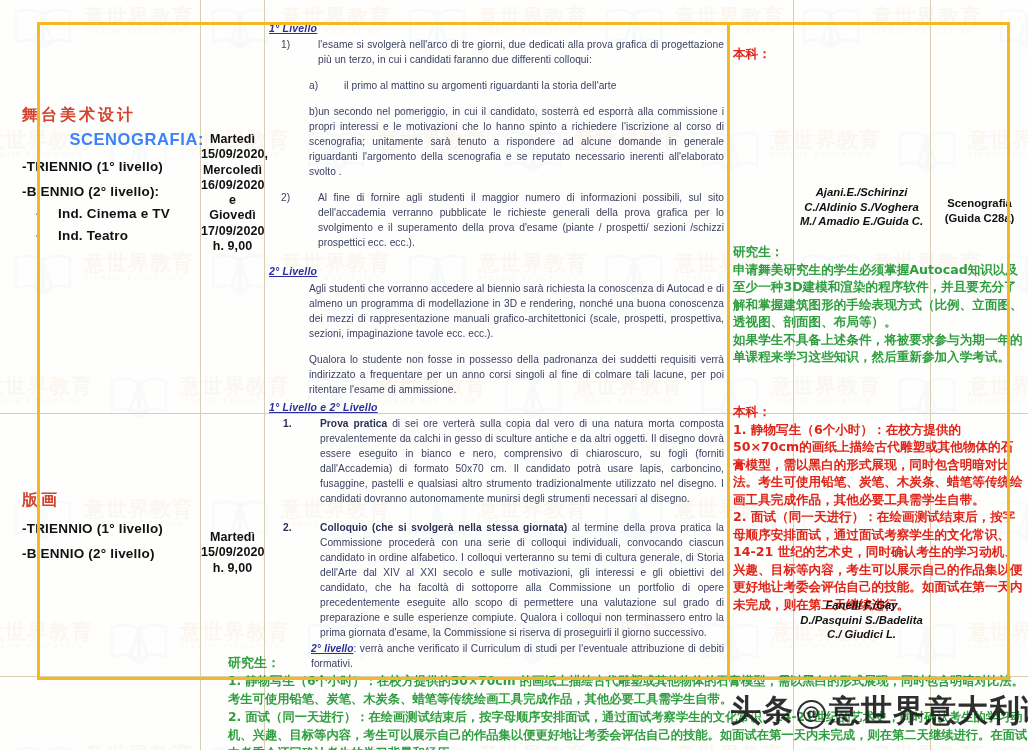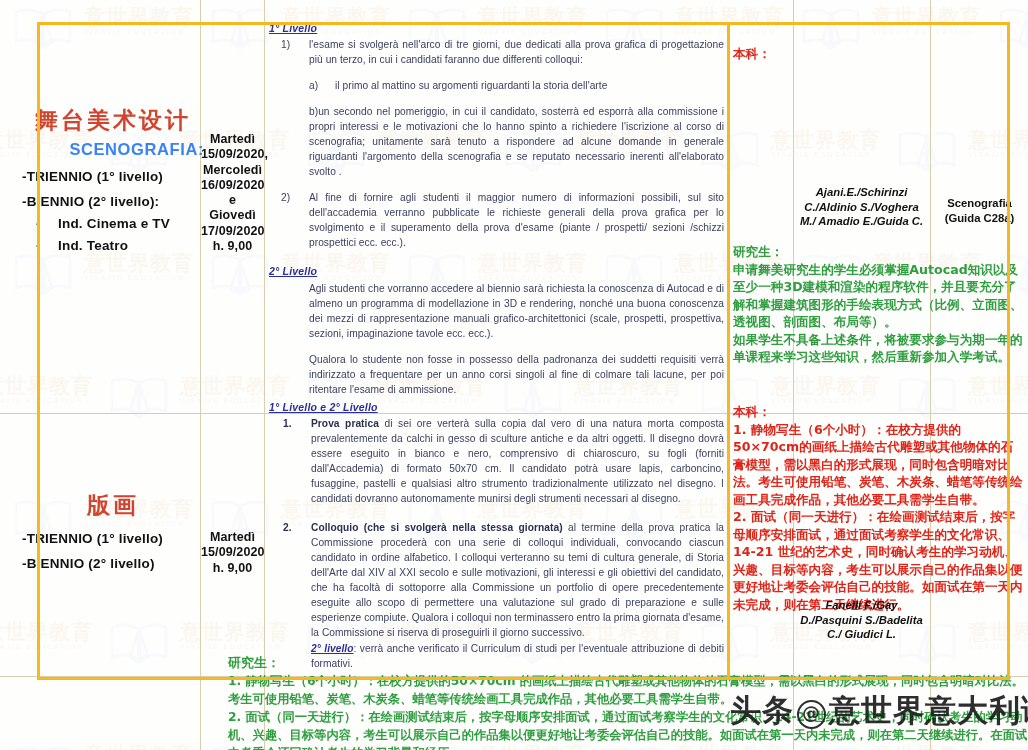--- a/index.html
+++ b/index.html
@@ -35,22 +35,22 @@
   .v3{left:793px;top:0px;width:1px;height:750px;}
   .v4{left:930px;top:0px;width:1px;height:750px;}
   .h1{left:0px;top:413px;width:1028px;height:1px;}
   .h2{left:0px;top:676px;width:1028px;height:1px;}
 
   
   .content{position:absolute;left:0;top:0;width:1028px;height:750px;z-index:5;}
   .cell{position:absolute;}
 
   .title-cn{
-    color:#d1442e;font-size:23px;font-weight:bold;letter-spacing:3px;
-    text-align:center;font-family:"DejaVu Sans",sans-serif;
+    color:#d1442e;font-size:16px;font-weight:bold;letter-spacing:3px;
+    font-family:"DejaVu Sans",sans-serif;
   }
   .title-it{
     color:#3b82f6;font-size:16.5px;font-weight:bold;letter-spacing:.6px;
     text-align:right;margin-top:4px;
   }
   .lvl-line{color:#111;font-size:13.5px;font-weight:bold;letter-spacing:.2px;margin-top:10px;}
   .sub-line{color:#111;font-size:13.5px;font-weight:bold;letter-spacing:.2px;margin-top:7px;padding-left:14px;}
   .sub-line .dash{display:inline-block;width:22px;}
 
   .date-cell{
@@ -63,21 +63,21 @@
     text-decoration:underline;letter-spacing:.2px;
   }
   .it-p{
     color:#3b4060;font-size:10.2px;line-height:1.47;text-align:justify;
     letter-spacing:.05px;
   }
   .it-p b{color:#2a2f55;}
   .it-row{display:flex;gap:0;}
   .it-num{width:28px;flex:none;color:#3b4060;font-size:10.2px;line-height:1.47;}
   .it-num.b{font-weight:bold;color:#2a2f55;}
-  .it-txt{flex:1;}
+  .it-txt{flex:1;margin-left:9px;}
   .it-link{color:#2b2f9e;font-weight:bold;text-decoration:underline;font-style:italic;}
 
   
   .teachers{
     color:#111;font-size:11.3px;font-weight:bold;font-style:italic;text-align:center;line-height:1.3;
   }
   .room{
     color:#111;font-size:11.3px;font-weight:bold;text-align:center;line-height:1.3;
   }
 

